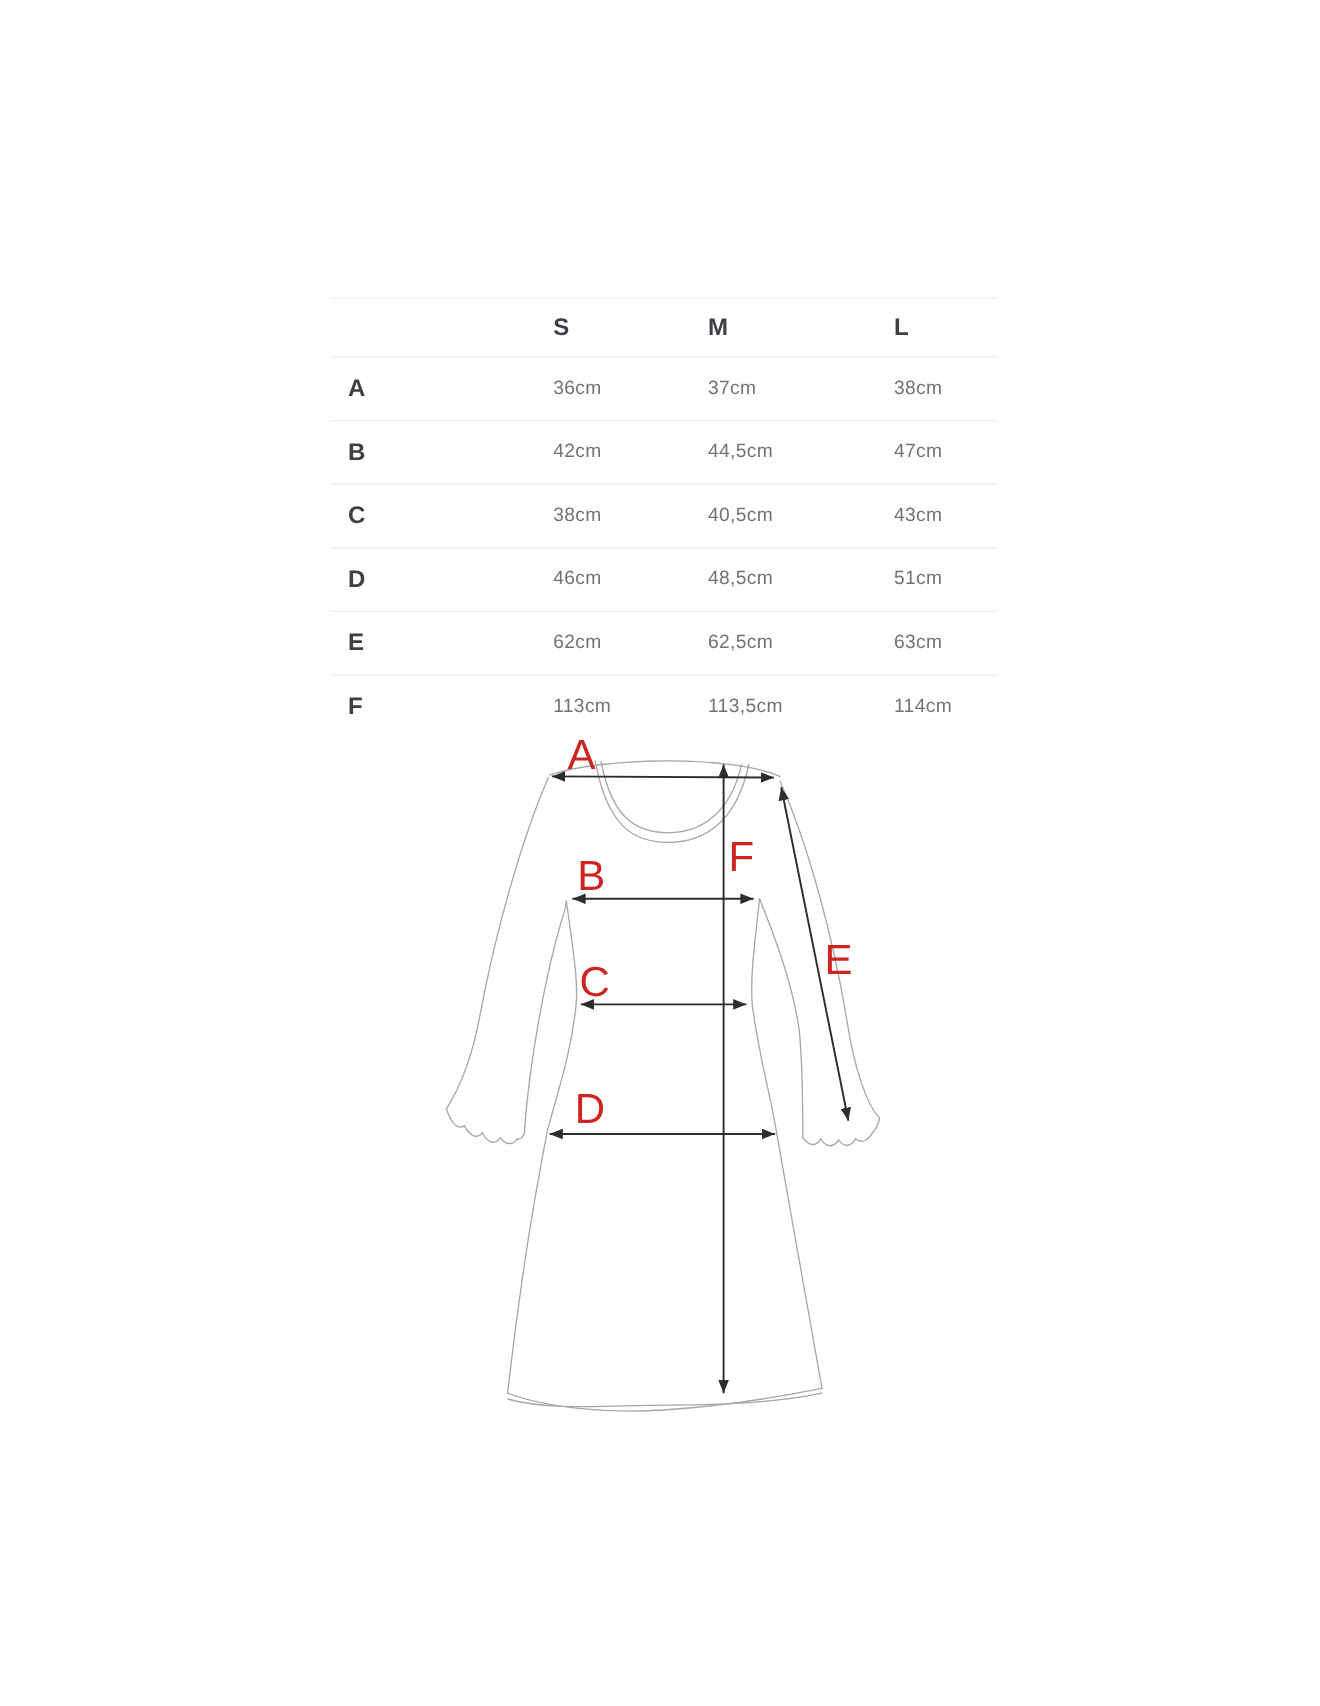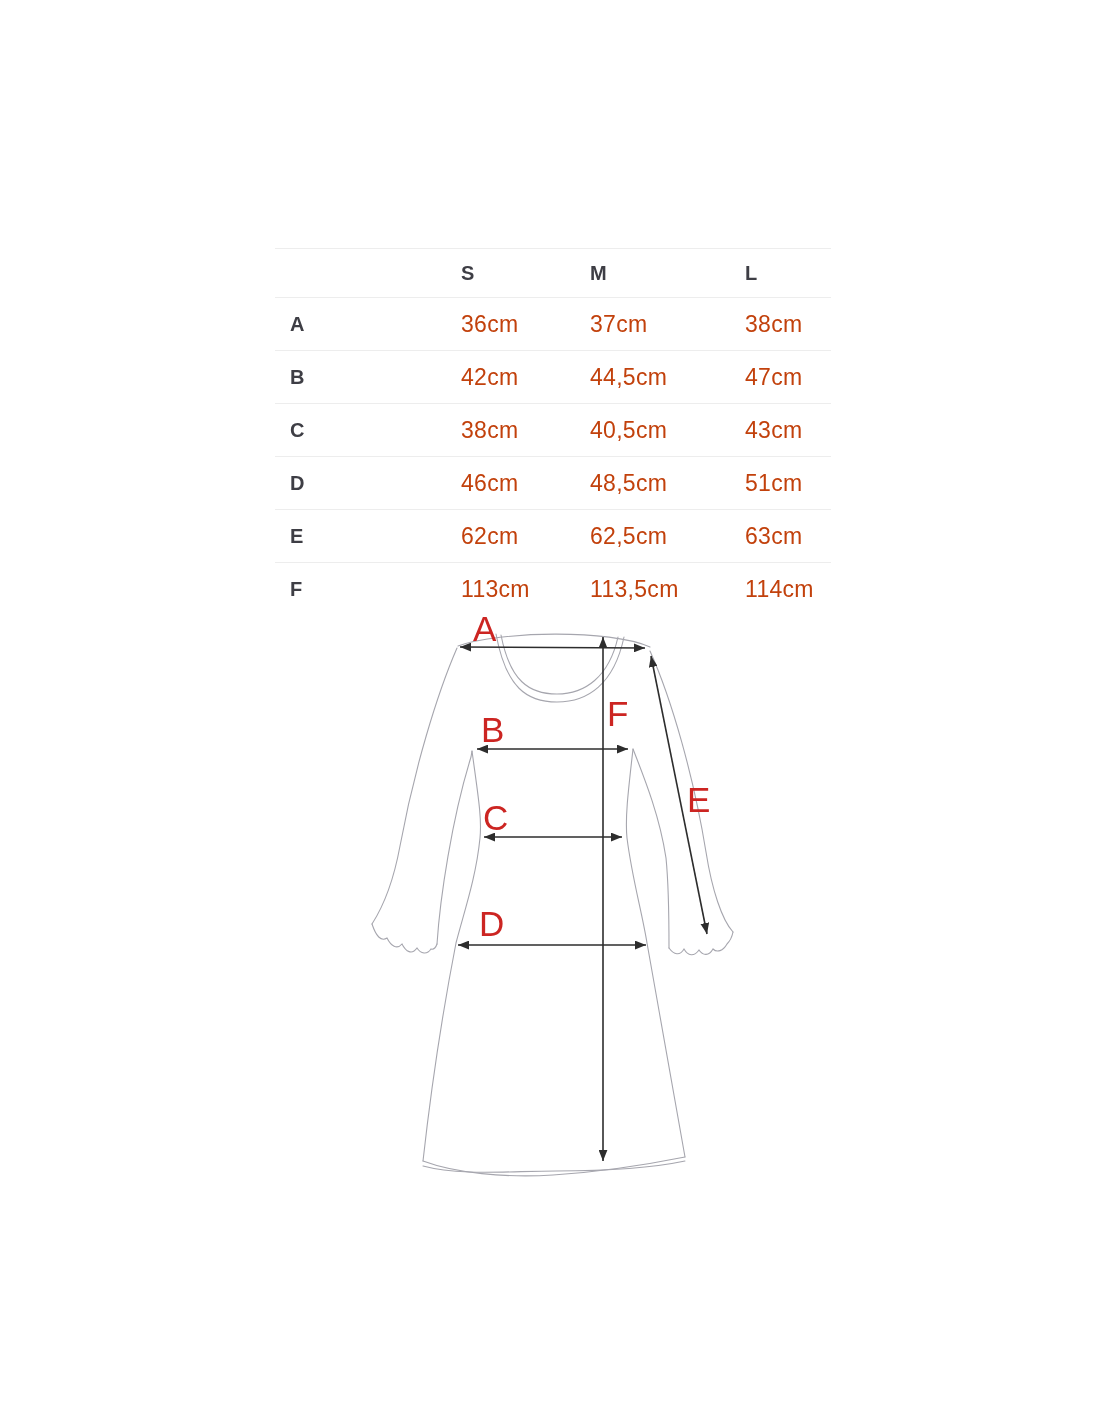--- a/index.html
+++ b/index.html
@@ -15,21 +15,21 @@
     display:grid;
     grid-template-columns:186px 129px 155px 86px;
     align-items:center;
   }
   .t-head{height:48px;border-top:1px solid #ededed;border-bottom:1px solid #ededed;}
   .t-row{height:52px;border-bottom:1px solid #ededed;}
   .t-row.last{border-bottom:none;}
   .cell{white-space:nowrap;}
   .cell.label{padding-left:15px;font-weight:bold;font-size:20px;color:#3e3e45;letter-spacing:0.3px;}
   .cell.head{font-weight:bold;font-size:20px;color:#3e3e45;letter-spacing:0.3px;}
-  .cell.val{font-size:23px;color:#c2410c;letter-spacing:0.3px;}
+  .cell.val{font-size:16px;color:#737373;letter-spacing:0.3px;}
 
   
   .diagram{position:absolute;left:300px;top:590px;width:500px;height:610px;}
   .outline{fill:none;stroke:#a6a6ae;stroke-width:1.1;stroke-linecap:round;}
   .measure{stroke:#2d2d2d;stroke-width:1.6;}
   .mlabel{font-size:35px;fill:#cc2522;font-family:"Liberation Sans","DejaVu Sans",sans-serif;}
 </style>
 </head>
 <body>
 

